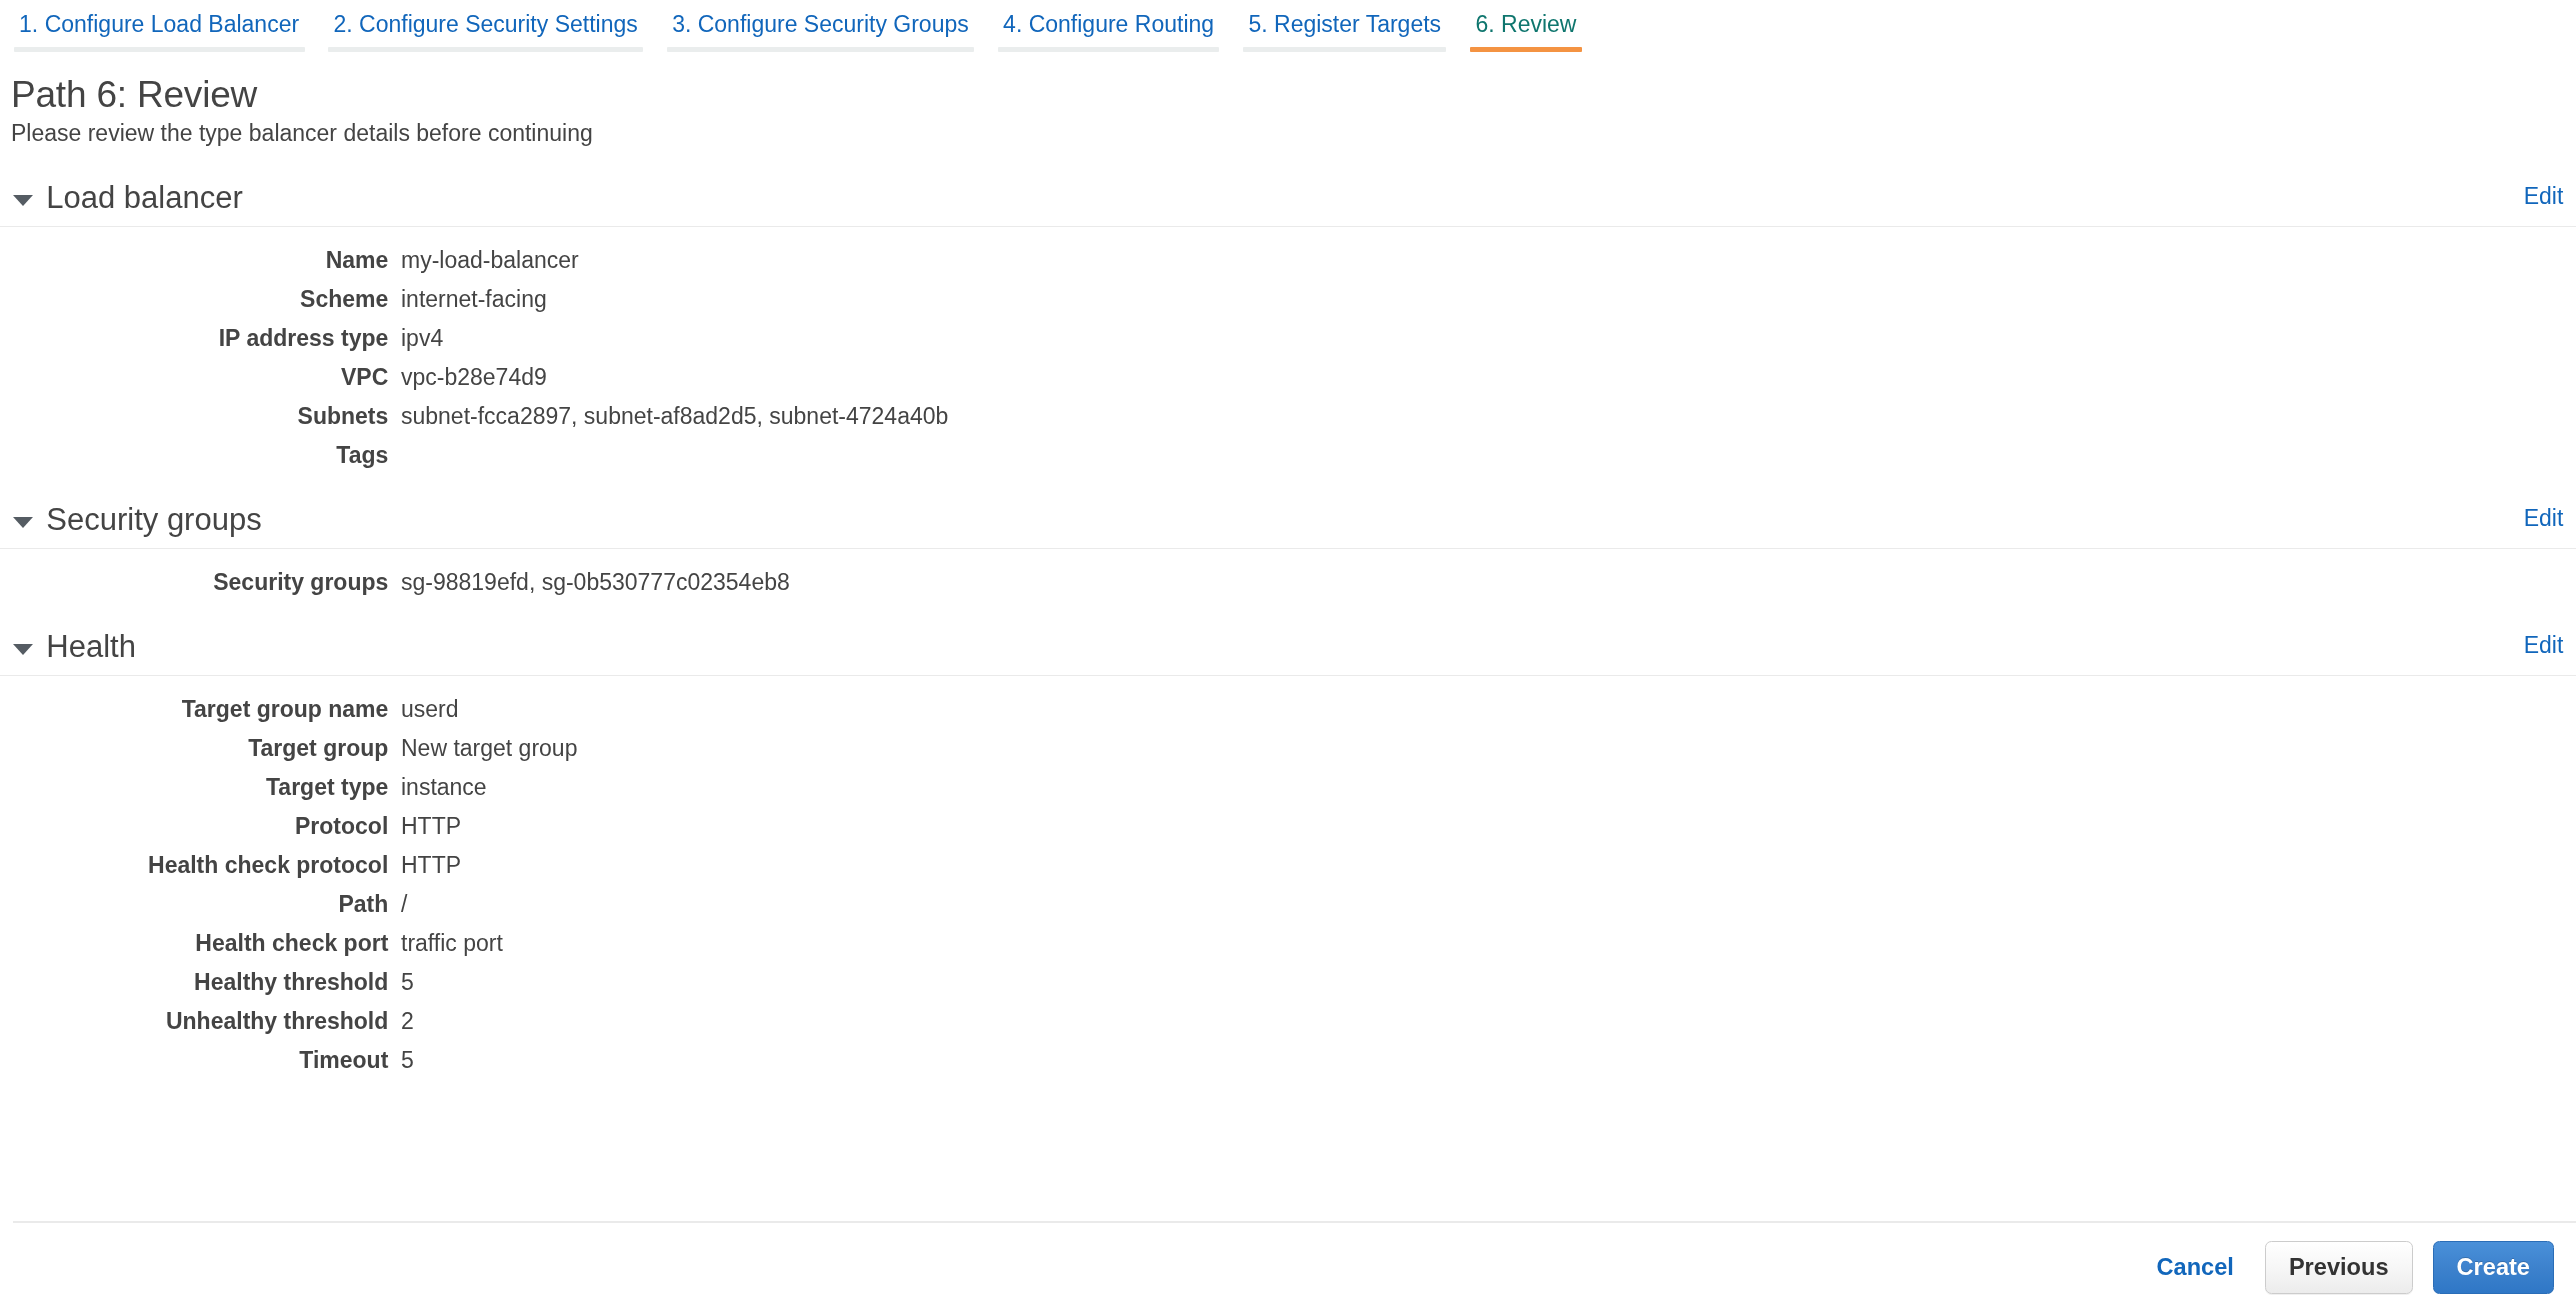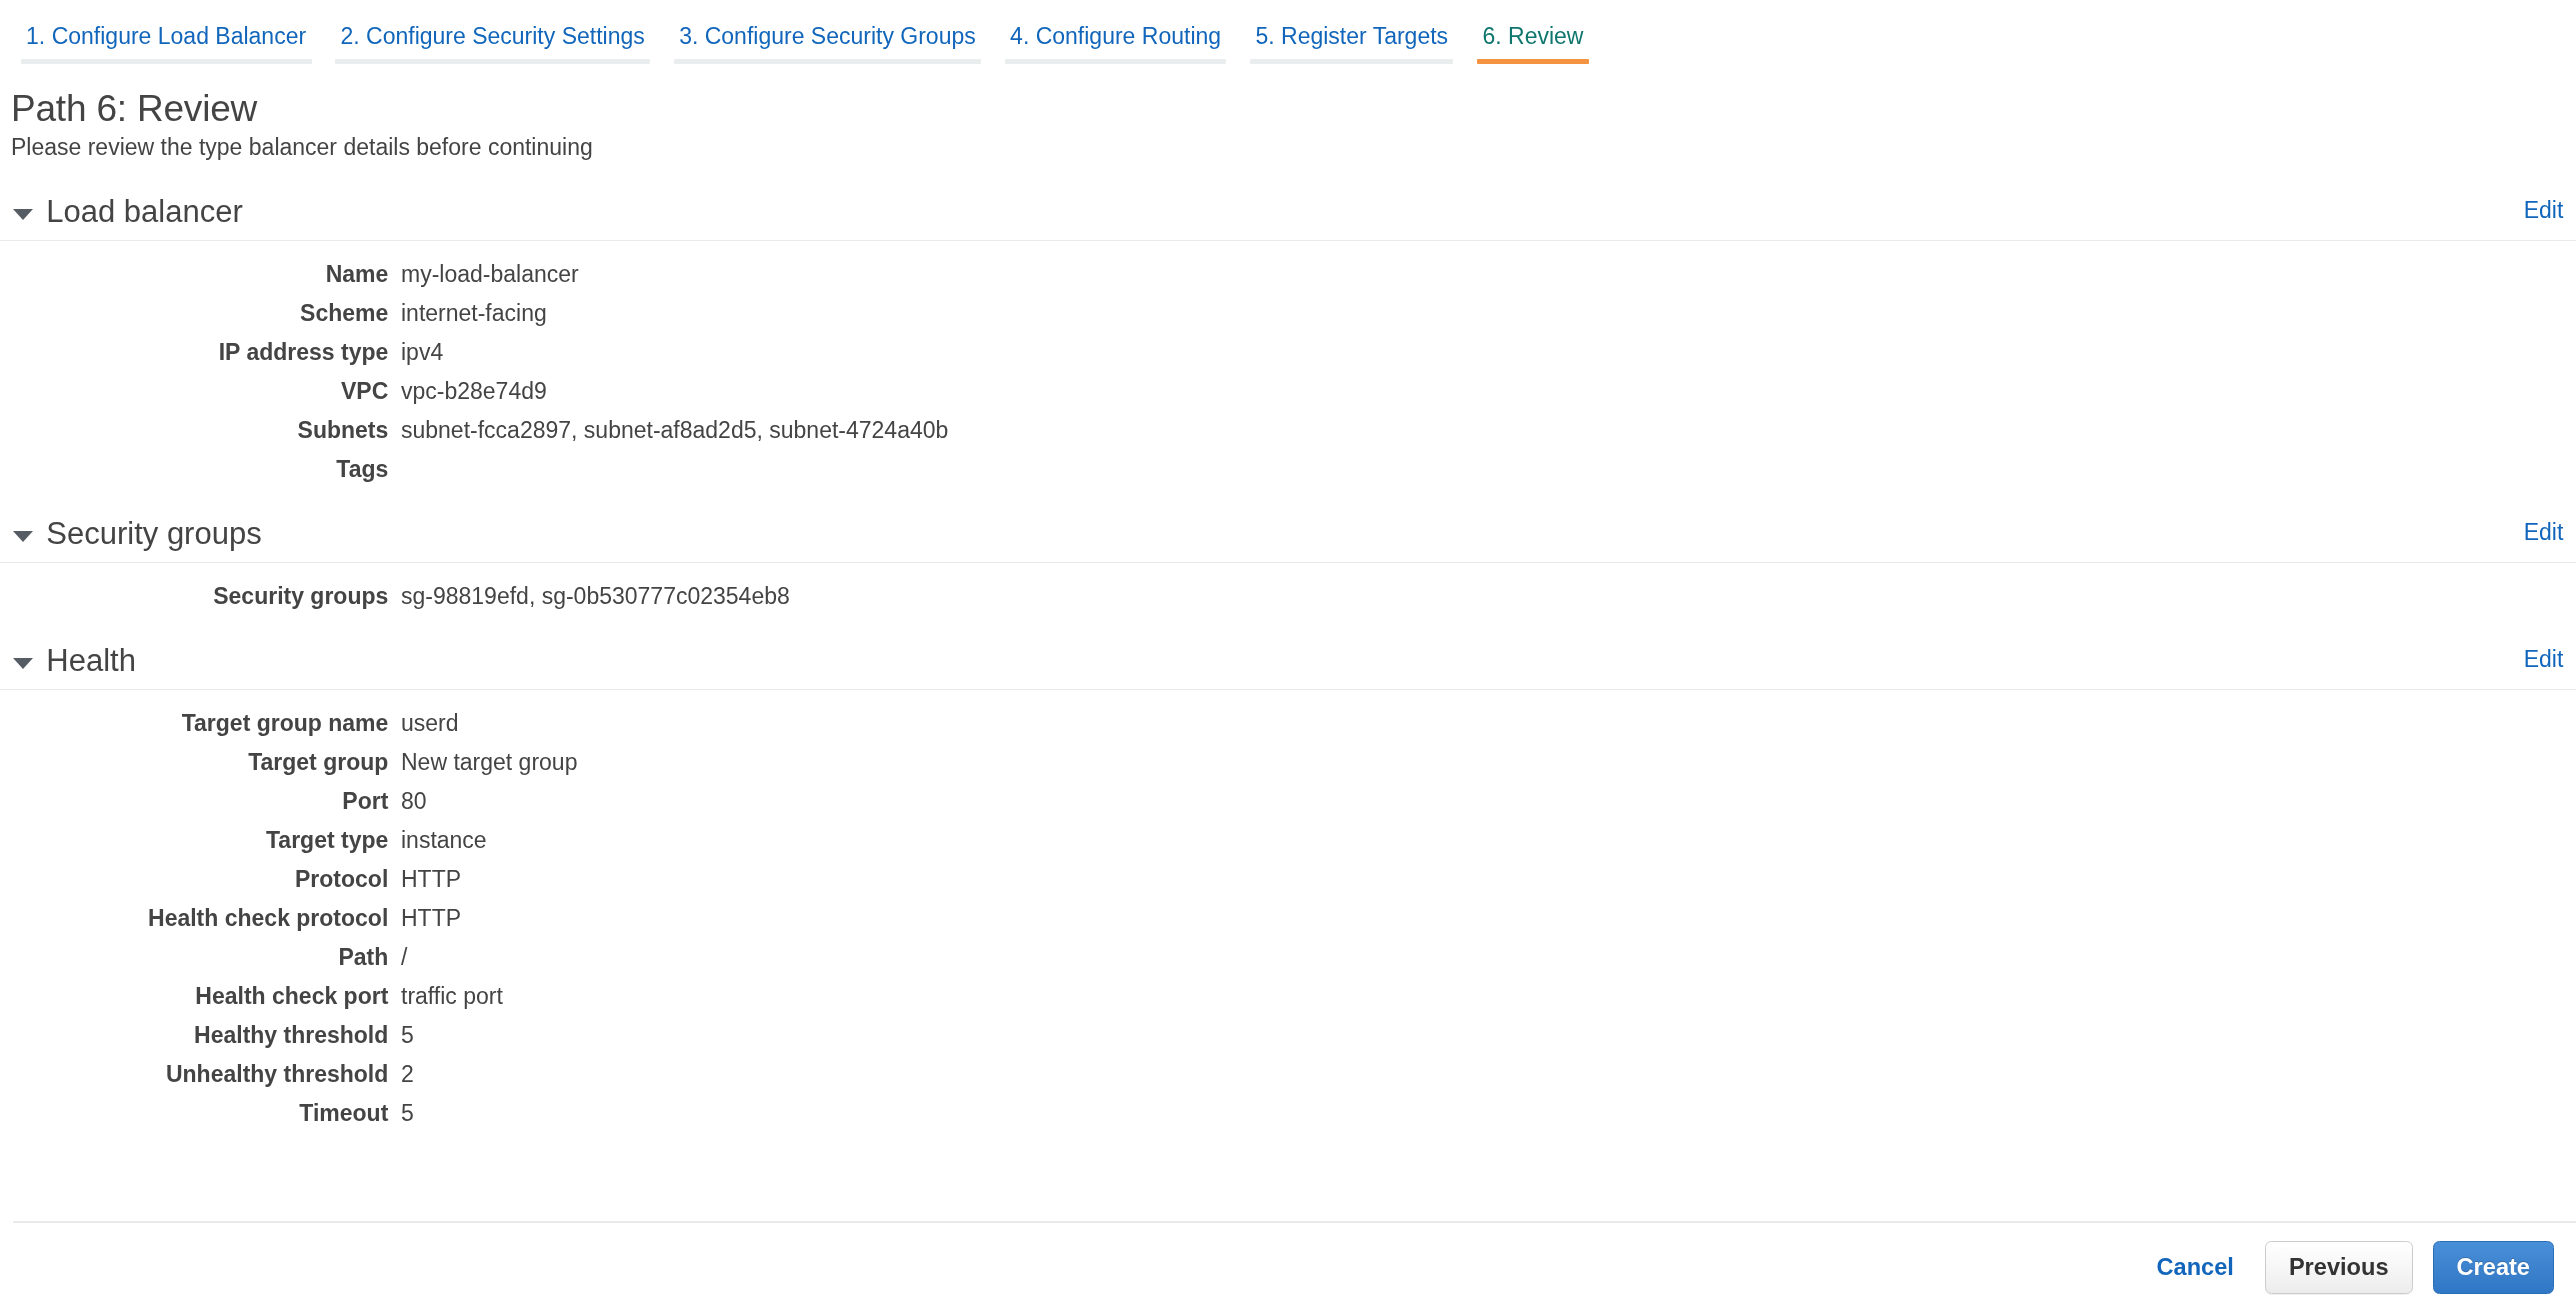--- a/index.html
+++ b/index.html
@@ -13,23 +13,23 @@
     font-family: "Liberation Sans", sans-serif;
     color: #333333;
     -webkit-font-smoothing: antialiased;
     position: relative;
     overflow: hidden;
   }
 
   
   .wizard-tabs {
     display: flex;
-    align-items: flex-end;
+    align-items: center;
     padding: 0 0 0 12.7px;
-    margin: 8px;
+    margin: 1px;
     height: 56px;
     box-sizing: border-box;
   }
   .wiz-tab {
     display: flex;
     flex-direction: column;
     align-items: center;
     margin-right: 23.6px;
     cursor: pointer;
     padding-top: 5.4px;
@@ -297,24 +297,20 @@
       <div class="detail-list">
         <div class="detail-row">
           <div class="detail-label">Target group name</div>
           <div class="detail-value">userd</div>
         </div>
         <div class="detail-row">
           <div class="detail-label">Target group</div>
           <div class="detail-value">New target group</div>
         </div>
         <div class="detail-row">
-          <div class="detail-label">Port</div>
-          <div class="detail-value">80</div>
-        </div>
-        <div class="detail-row">
           <div class="detail-label">Target type</div>
           <div class="detail-value">instance</div>
         </div>
         <div class="detail-row">
           <div class="detail-label">Protocol</div>
           <div class="detail-value">HTTP</div>
         </div>
         <div class="detail-row">
           <div class="detail-label">Health check protocol</div>
           <div class="detail-value">HTTP</div>

